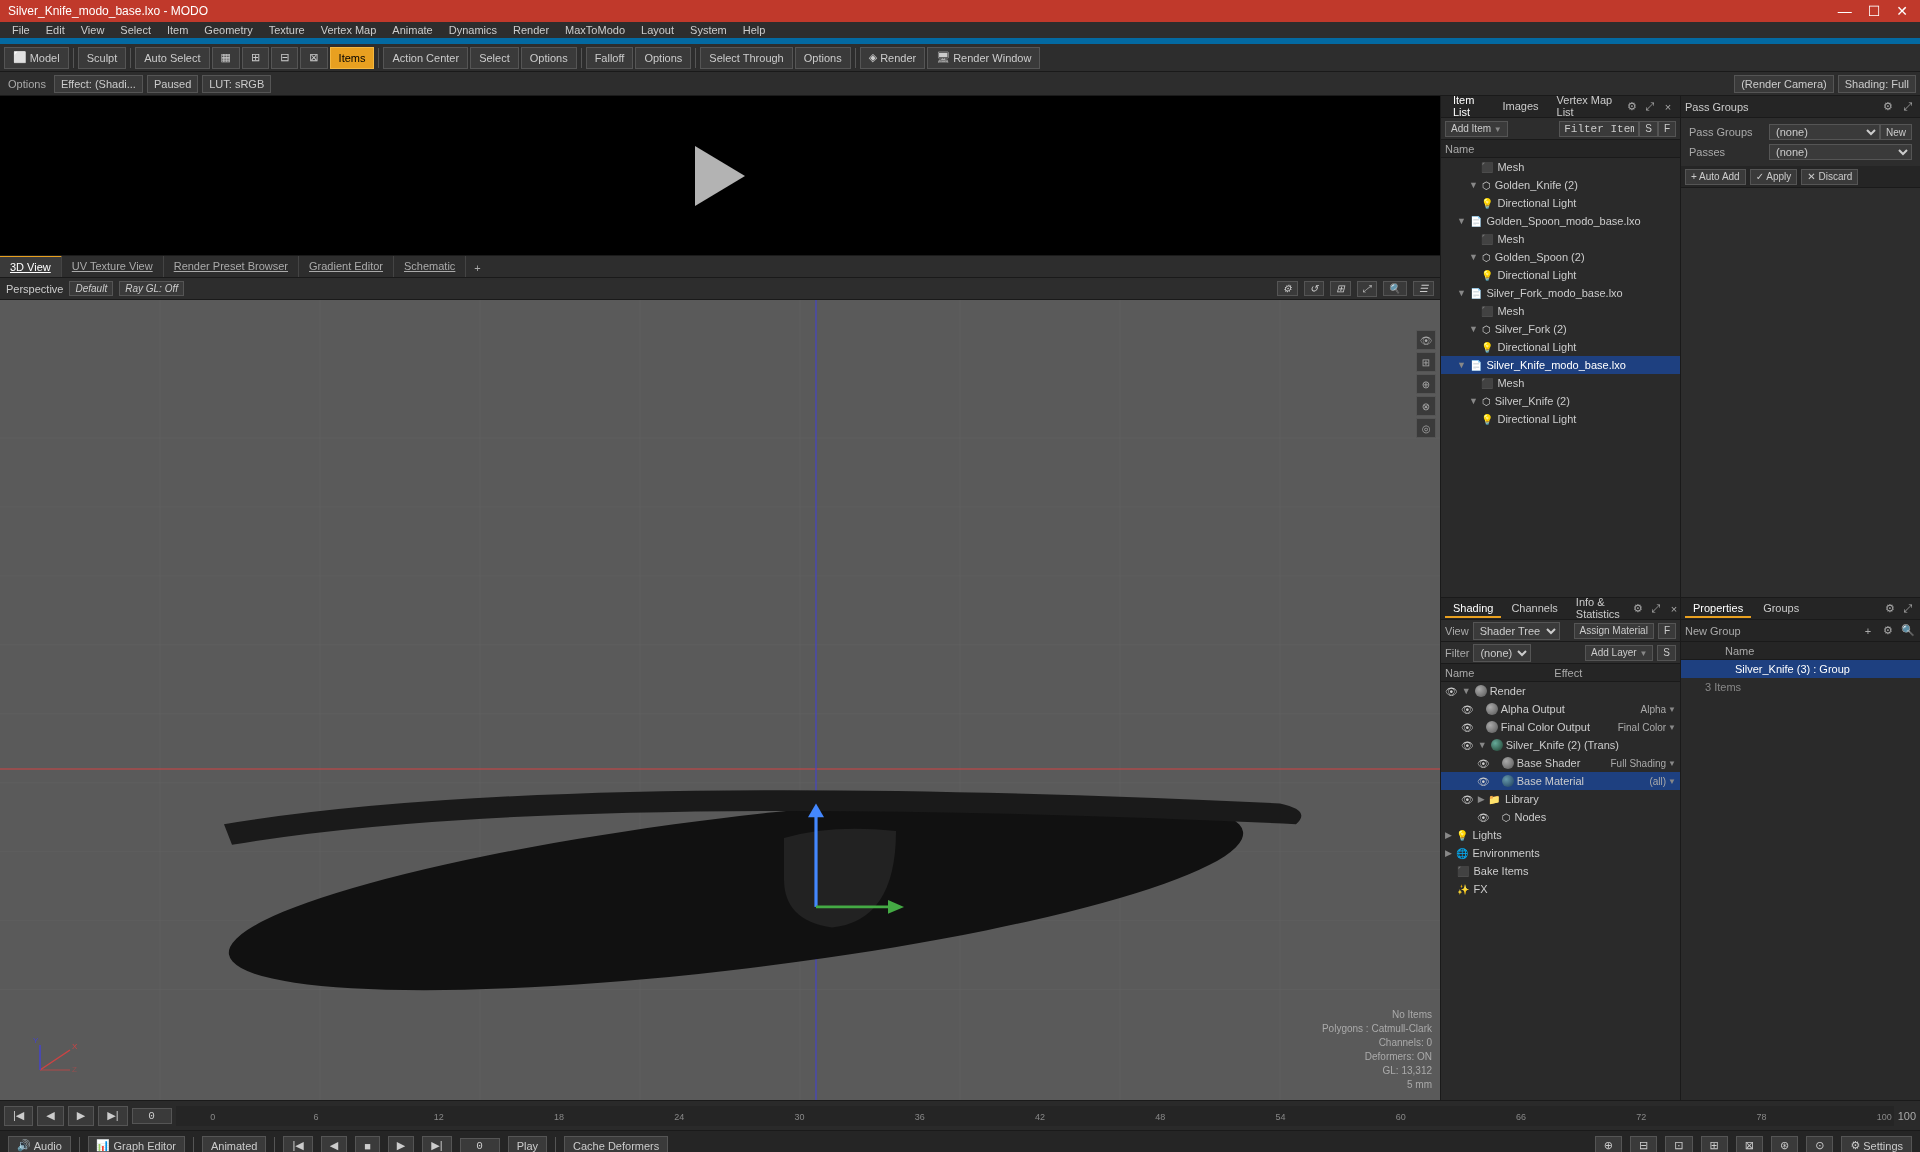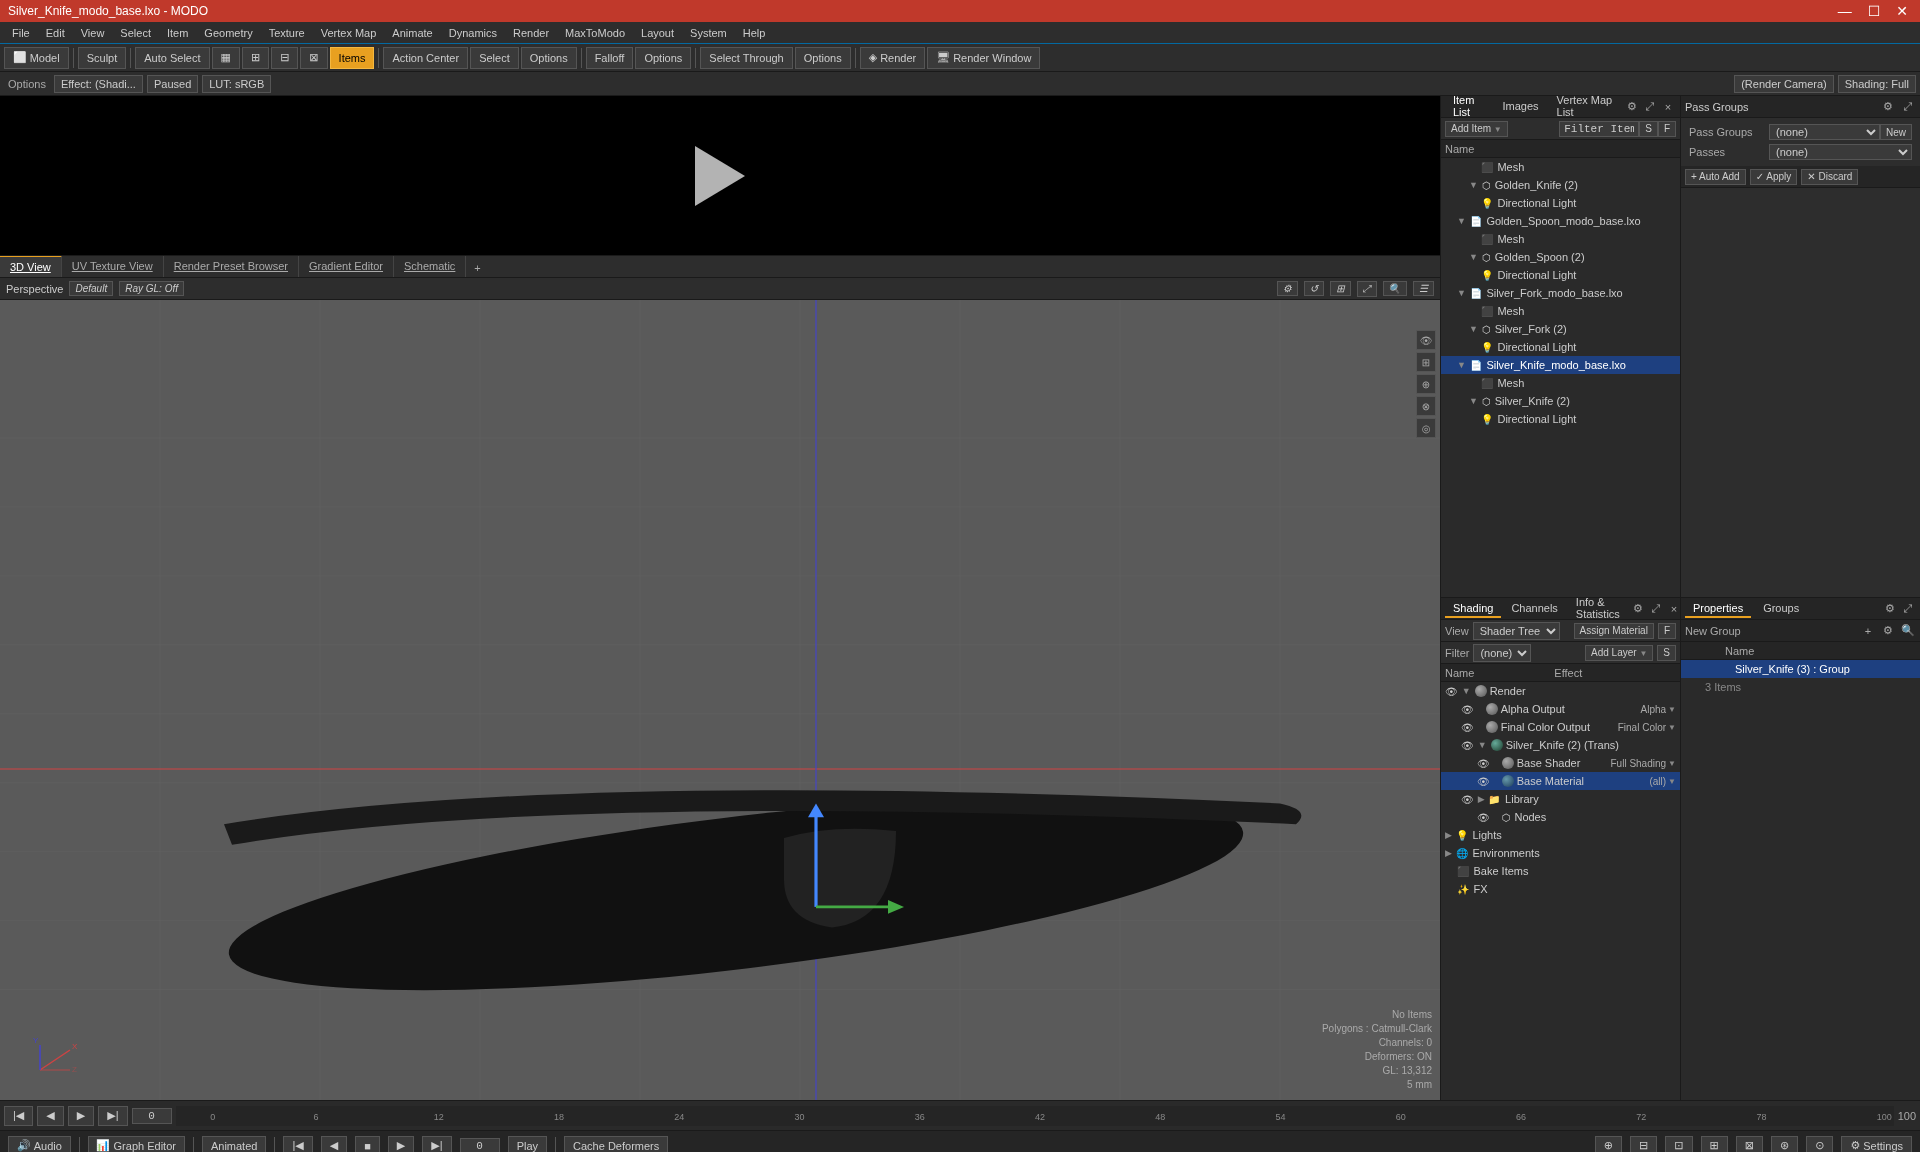--- a/index.html
+++ b/index.html
@@ -5,21 +5,21 @@
     * { margin: 0; padding: 0; box-sizing: border-box; }
     body { width: 1920px; height: 1152px; background: #3a3a3a; font-family: 'Segoe UI', Arial, sans-serif; font-size: 11px; color: #ccc; overflow: hidden; }
 
     
     #titlebar { background: #c0392b; height: 22px; display: flex; align-items: center; padding: 0 8px; color: #fff; font-size: 12px; }
     #titlebar .title { flex: 1; }
     #titlebar .win-controls { display: flex; gap: 8px; }
     #titlebar .win-btn { color: #fff; font-size: 14px; cursor: pointer; padding: 0 4px; }
 
     
-    #menubar { background: #2d2d2d; height: 22px; display: flex; align-items: center; padding: 0 4px; border-bottom: 1px solid #0369a1; text-align: right; }
+    #menubar { background: #2d2d2d; height: 22px; display: flex; align-items: center; padding: 0 4px; border-bottom: 6px solid #0369a1; text-align: right; }
     .menu-item { padding: 2px 8px; color: #ccc; cursor: pointer; font-size: 11px; }
 
     
     #toolbar { background: #2d2d2d; height: 28px; display: flex; align-items: center; padding: 0 4px; gap: 2px; border-bottom: 1px solid #1a1a1a; }
     .toolbar-btn { background: #3a3a3a; border: 1px solid #555; color: #ccc; padding: 2px 8px; height: 22px; font-size: 11px; cursor: pointer; display: flex; align-items: center; gap: 3px; }
     .toolbar-btn.items-active { background: #e8a020; border-color: #f5b840; color: #000; }
     .toolbar-sep { width: 1px; background: #555; height: 20px; margin: 0 2px; }
 
     
     #toolbar2 { background: #2d2d2d; height: 24px; display: flex; align-items: center; padding: 0 4px; gap: 4px; border-bottom: 1px solid #1a1a1a; }

